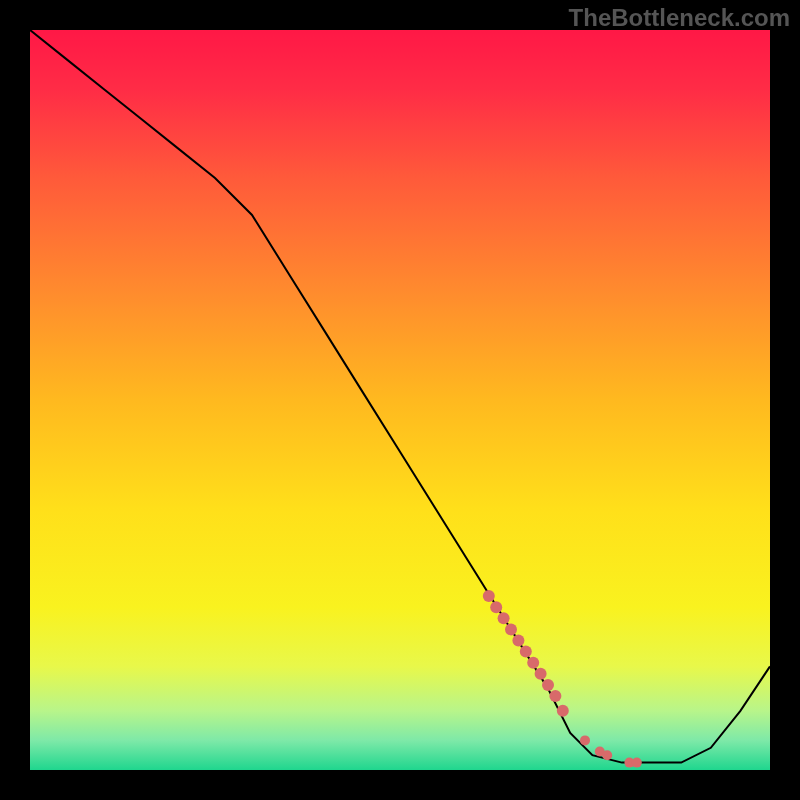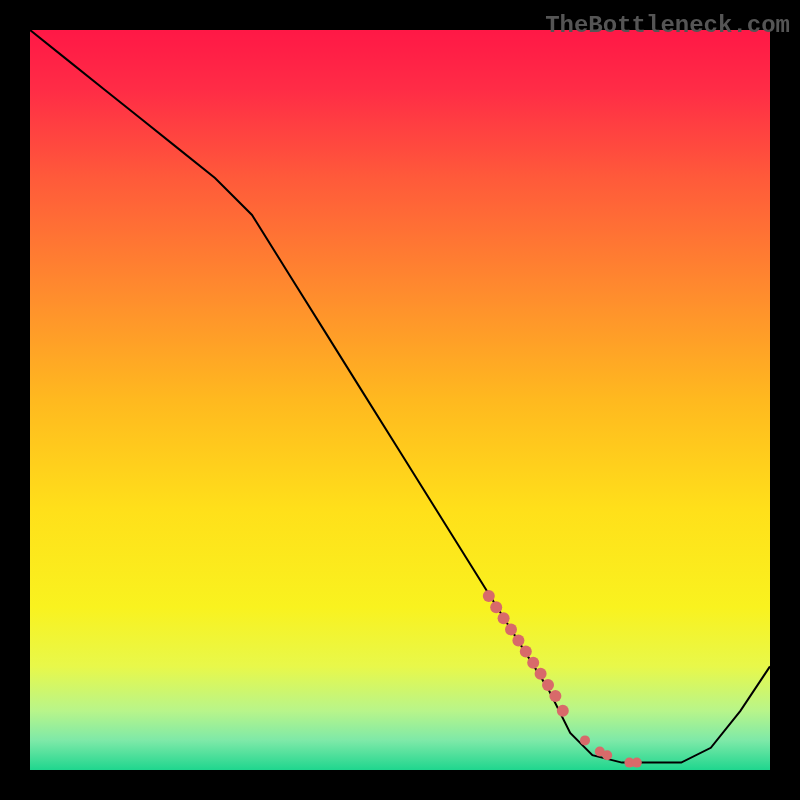--- a/index.html
+++ b/index.html
@@ -5,24 +5,24 @@
   * { margin: 0; padding: 0; box-sizing: border-box; }
   html, body { width: 800px; height: 800px; background: #000; overflow: hidden; }
   .container {
     width: 800px;
     height: 800px;
     background: #000;
     position: relative;
   }
   .watermark {
     position: absolute;
-    top: 12px;
+    top: 4px;
     right: 10px;
     color: #555;
-    font-family: Liberation Mono, monospace;
+    font-family: Liberation Sans, sans-serif;
     font-size: 24px;
     font-weight: bold;
     z-index: 10;
   }
   .plot-area {
     position: absolute;
     left: 30px;
     top: 30px;
     width: 740px;
     height: 740px;

